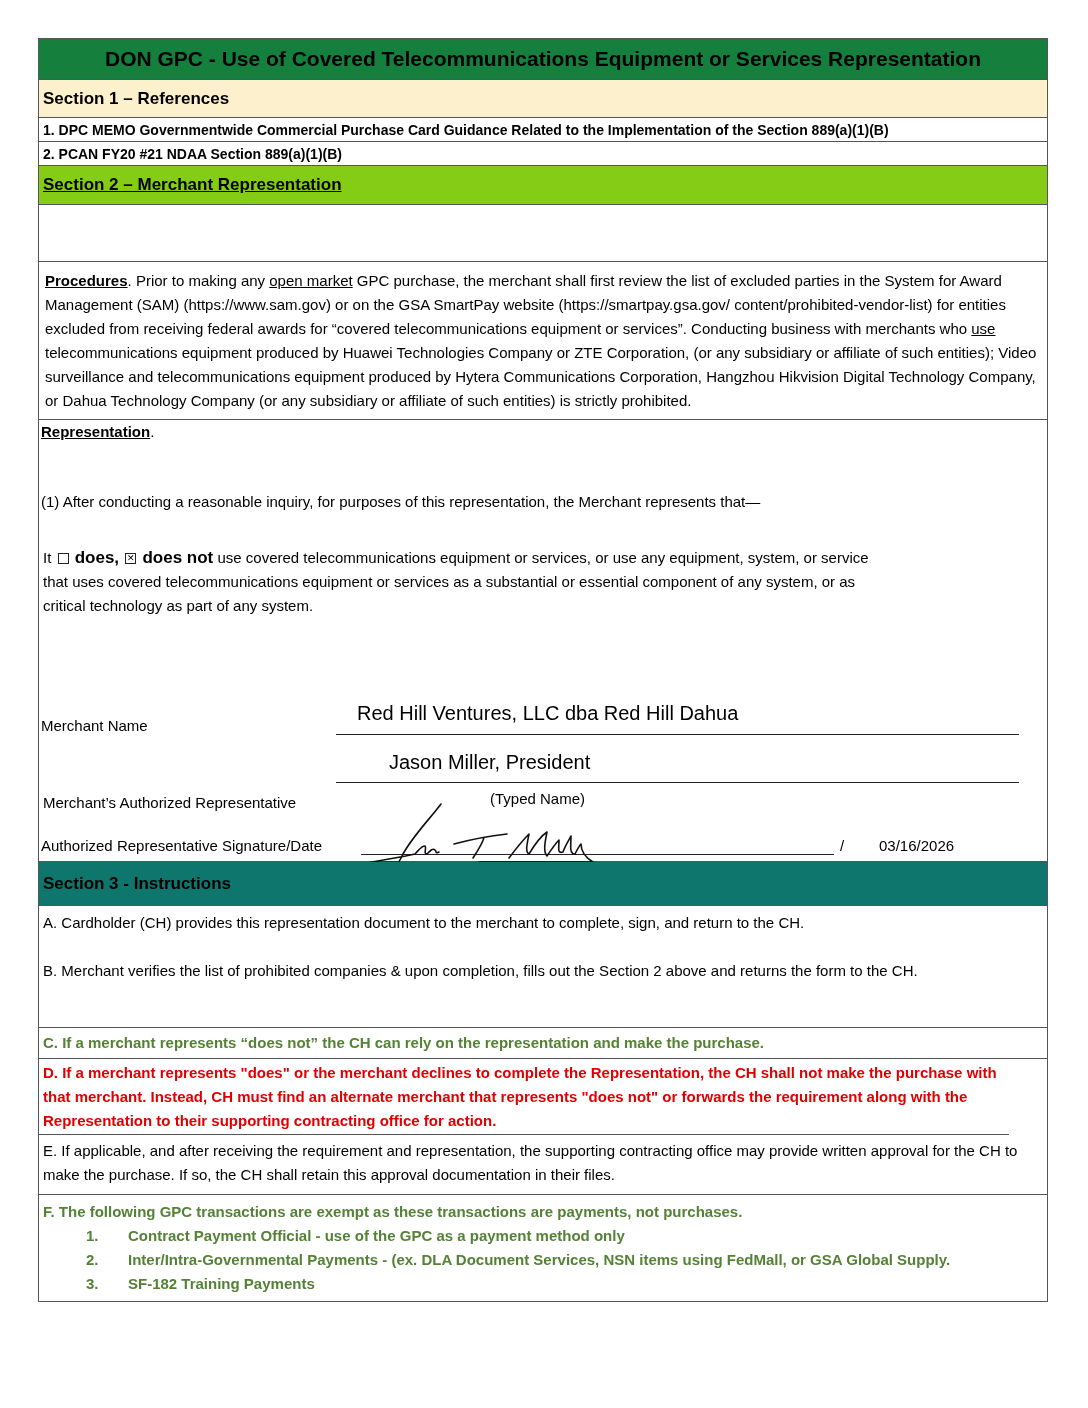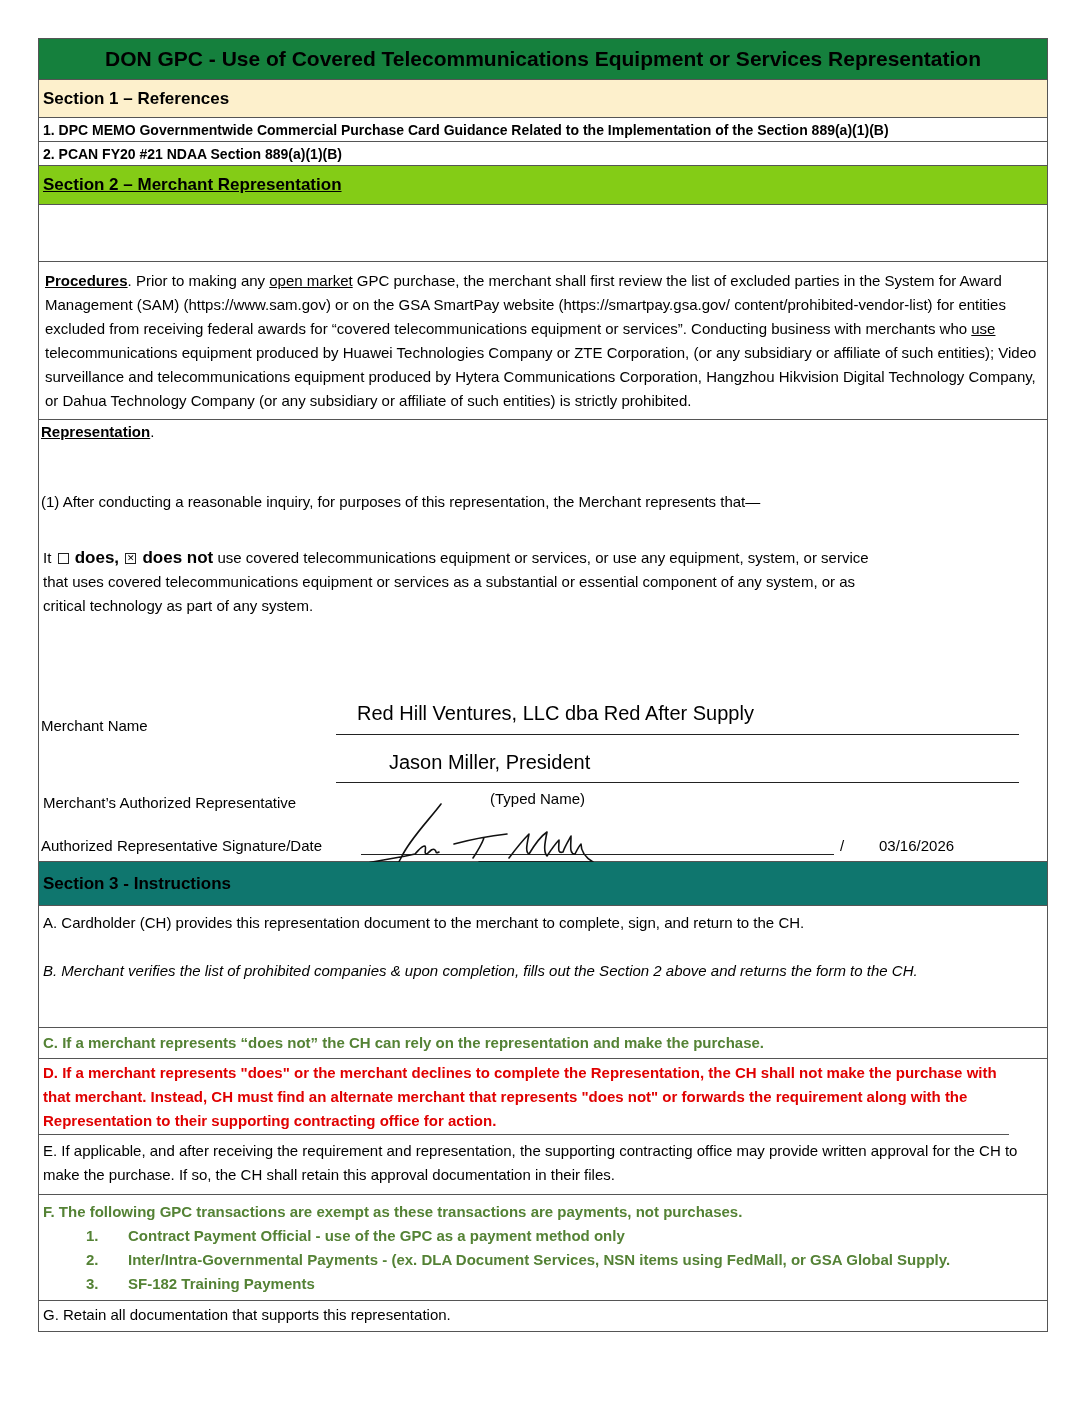--- a/index.html
+++ b/index.html
@@ -56,21 +56,21 @@
       <span>It</span>
       <span class="checkbox" id="cb-does"></span>
       <span class="b" style="font-size:17px;">does,</span>
       <span class="checkbox" id="cb-doesnot">✕</span>
       <span class="b" style="font-size:17px;">does not</span><span> use covered telecommunications equipment or services, or use any equipment, system, or service</span>
     </div>
     <div class="abs" style="left:4px; top:153px;">that uses covered telecommunications equipment or services as a substantial or essential component of any system, or as</div>
     <div class="abs" style="left:4px; top:177px;">critical technology as part of any system.</div>
 
     <div class="abs" style="left:2px; top:297px;">Merchant Name</div>
-    <div class="abs typed" style="left:318px; top:282px;">Red Hill Ventures, LLC   dba Red After Supply</div>
+    <div class="abs typed" style="left:318px; top:282px;">Red Hill Ventures, LLC   dba Red Hill Dahua</div>
     <div class="field-line" style="left:297px; width:683px; top:314px;"></div>
 
     <div class="abs" style="left:4px; top:345px;margin-top:29px;">Merchant’s Authorized Representative</div>
     <div class="abs typed" style="left:350px; top:331px;">Jason Miller, President</div>
     <div class="field-line" style="left:297px; width:683px; top:362px;"></div>
     <div class="abs" style="left:451px; top:370px;">(Typed Name)</div>
 
     <div class="abs" style="left:2px; top:417px;">Authorized Representative Signature/Date</div>
     <div class="field-line" style="left:322px; width:473px; top:434px;"></div>
     <svg class="abs" style="left:320px; top:380px; overflow:visible;" width="230" height="90">
@@ -83,21 +83,21 @@
     <div class="abs" style="left:801px; top:417px;">/</div>
     <div class="abs" style="left:840px; top:417px;">03/16/2026</div>
   </div>
 
   <div class="row sec3" style="background: #0f766e;">
     <span>Section 3 - Instructions</span>
   </div>
 
   <div class="row instr" style="height:122px; padding-top:5px;">
     <div>A. Cardholder (CH) provides this representation document to the merchant to complete, sign, and return to the CH.</div>
-    <div style="margin-top:24px; width:940px;font-style:italic;">B. Merchant verifies the list of prohibited companies &amp; upon completion, fills out the Section 2 above and returns the form to the CH.</div>
+    <div style="margin-top:24px; width:940px;">B. Merchant verifies the list of prohibited companies &amp; upon completion, fills out the Section 2 above and returns the form to the CH.</div>
   </div>
 
   <div class="row instr green" style="height: 31px; padding-top: 3px; color: rgb(84, 130, 53);">C.  If a merchant represents “does not” the CH can rely on the representation and make the purchase.</div>
 
   <div class="row instr red" style="height: 76px; padding-top: 2px; width: 970px; color: rgb(224, 0, 0);">D.  If a merchant represents "does" or the merchant declines to complete the Representation, the CH shall not make the purchase with that merchant. Instead, CH must find an alternate merchant that represents "does not" or forwards the requirement along with the Representation to their supporting contracting office for action.</div>
 
   <div class="row instr" style="height:60px; padding-top:4px;">E.  If applicable, and after receiving the requirement and representation, the supporting contracting office may provide written approval for the CH to make the purchase. If so, the CH shall retain this approval documentation in their files.</div>
 
   <div class="row instr green" style="height: 106px; padding-top: 5px; color: rgb(84, 130, 53);">
     <div>F.  The following GPC transactions are exempt as these transactions are payments, not purchases.</div>
@@ -110,14 +110,13 @@
           <span class="num">2.</span>
           <span>Inter/Intra-Governmental Payments - (ex. DLA Document Services, NSN items using FedMall, or GSA Global Supply.</span>
         </div>
       <div class="li">
           <span class="num">3.</span>
           <span>SF-182 Training Payments</span>
         </div>
     </div>
   </div>
 
-  <div class="row instr" style="height:30px; padding-top:2px;">G.  Retain all documentation that supports this representation.</div>
 </div>
 
 </body></html>

